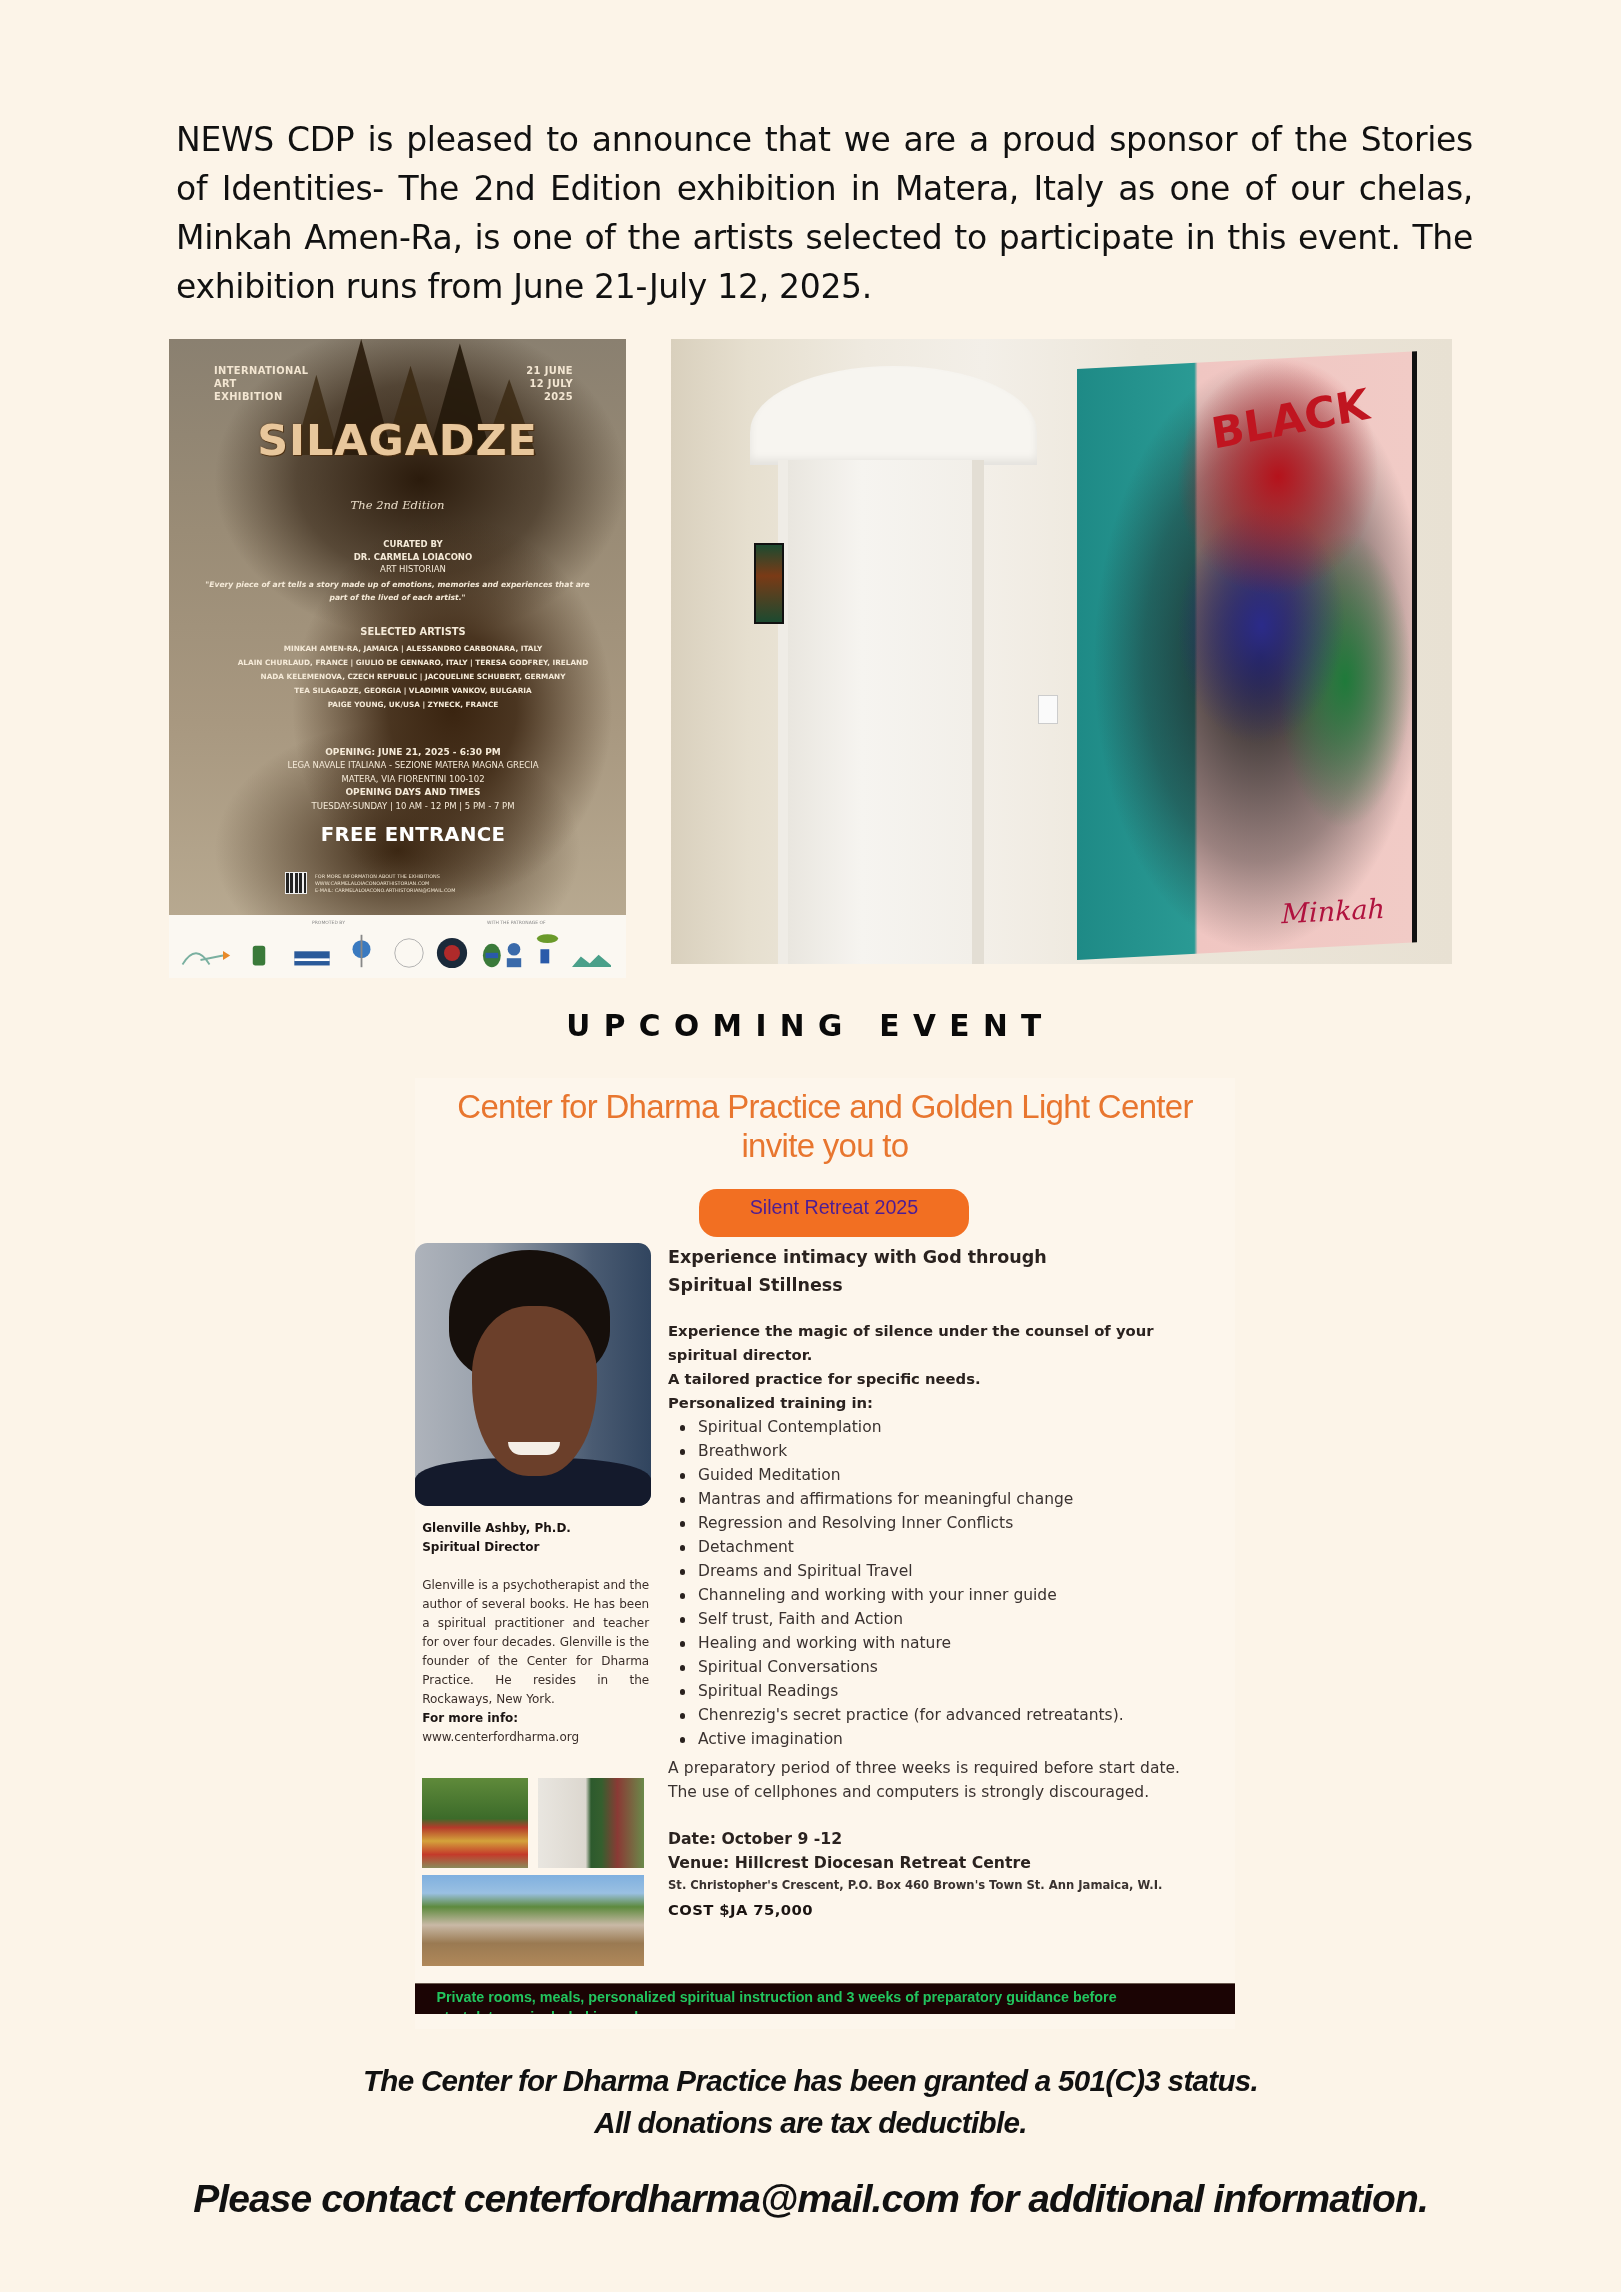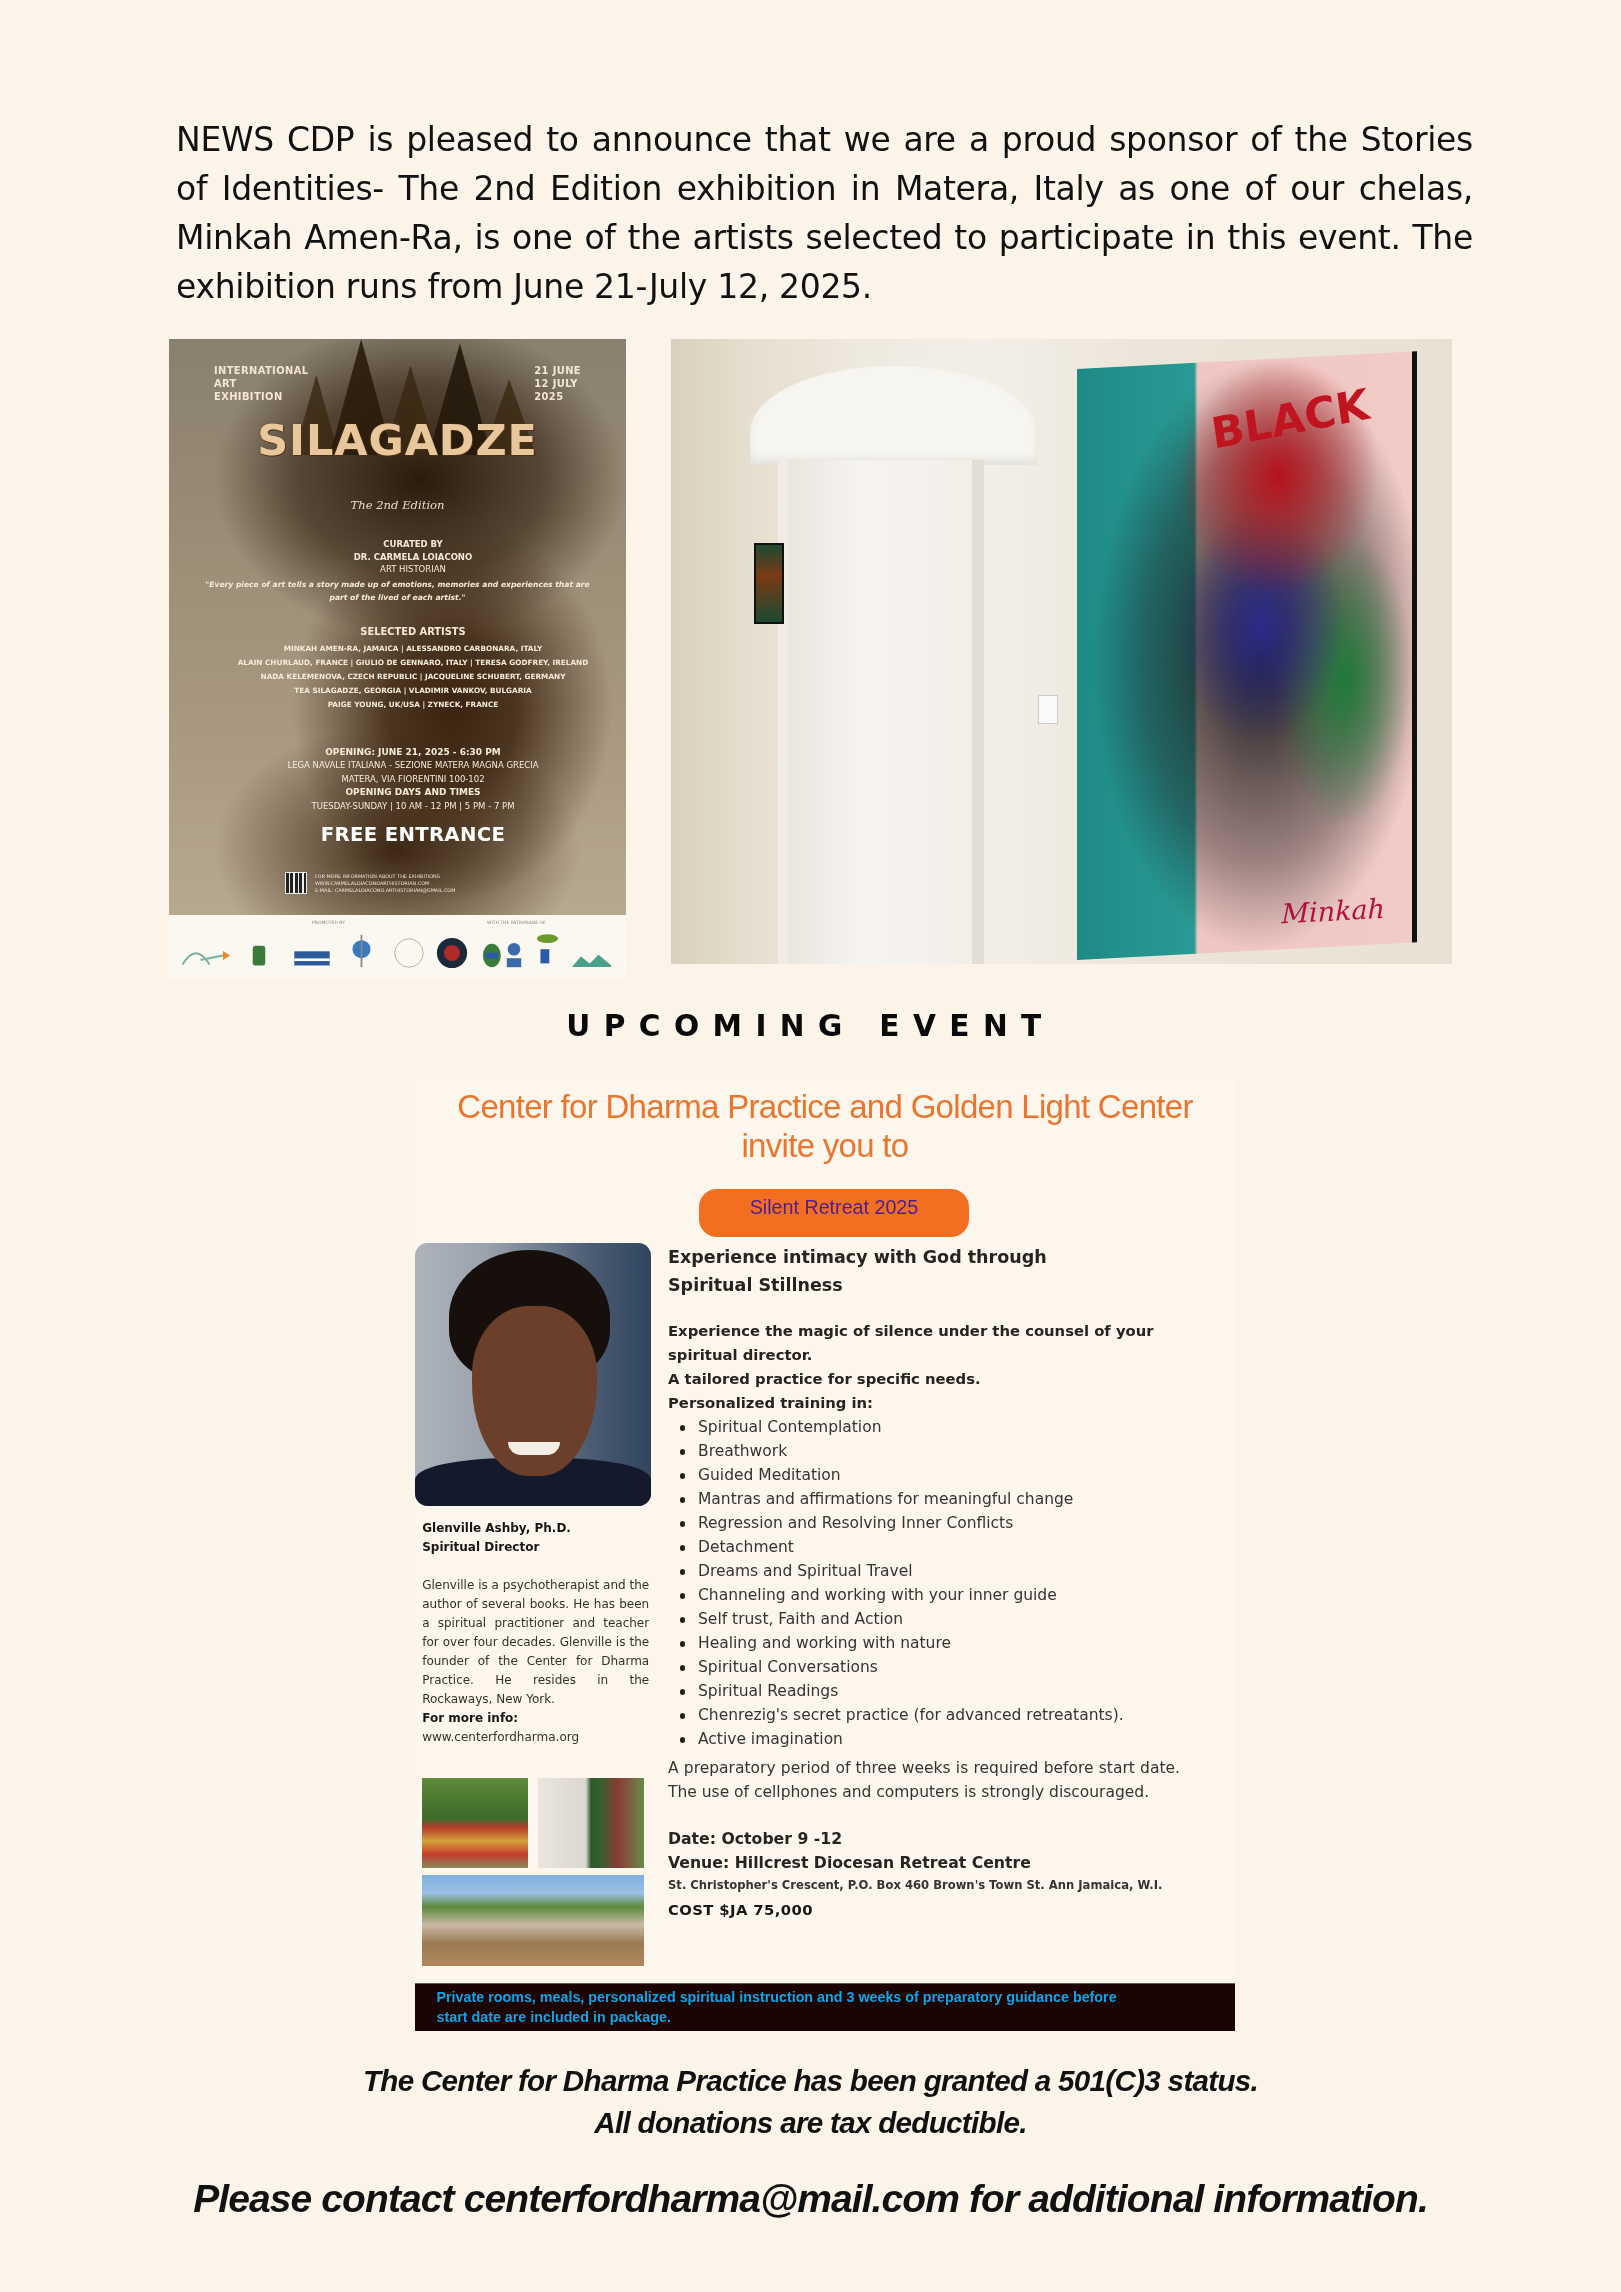--- a/index.html
+++ b/index.html
@@ -23,21 +23,21 @@
     overflow: hidden;
   }
   .poster .trees {
     position: absolute; left: 107px; top: 0px; width: 287px; height: 116px;
   }
   .poster .tl, .poster .tr {
     position: absolute; top: 25px; font-family: "DejaVu Sans", sans-serif; font-weight: bold;
     font-size: 9.9px; line-height: 13px; color: #f3e6d2; letter-spacing: 0.4px;
   }
   .poster .tl { left: 45px; }
-  .poster .tr { right: 45px; }
+  .poster .tr { right: 53px; text-align: right; }
   .poster .title {
     position: absolute; left: 0; right: 0; top: 79px; text-align: center;
     font-family: "DejaVu Sans", sans-serif; font-weight: bold; color: #e8c79c;
     font-size: 43px; line-height: 45px; letter-spacing: 0.9px;
     text-shadow: 0 0 1.8px #5a3a18, 0.9px 0.9px 0 #4a2e12;
   }
   .poster .edition {
     position: absolute; left: 0; right: 0; top: 159px; text-align: center;
     font-family: "DejaVu Serif", serif; font-style: italic; font-size: 11.6px; color: #e9dcc7;
   }
@@ -175,23 +175,23 @@
   }
   .flyer .right .prep {
     margin-top: 5.4px; font-size: 15.5px; line-height: 24px; text-align: justify; color: #3a3230;
     width: 512px;
   }
   .flyer .right .date { margin-top: 23px; font-size: 15.7px; line-height: 24px; font-weight: bold; color: #2a221f; }
   .flyer .right .addr { font-size: 11.6px; line-height: 21.5px; font-weight: bold; color: #3a3230; }
   .flyer .right .cost { font-size: 14.8px; line-height: 25px; font-weight: bold; color: #1b1412; letter-spacing: 0.4px; }
 
   .flyer .banner {
-    position: absolute; left: 0; top: 905px; width: 820px; height: 48px; background: #1b0404;
+    position: absolute; left: 0; top: 905px; width: 820px; height: 31px; background: #1b0404;
     border-top: 0.9px solid #6a5a50;
-    color: #0ea5e9; font-family: "Liberation Sans", sans-serif; font-weight: bold;
+    color: #22c55e; font-family: "Liberation Sans", sans-serif; font-weight: bold;
     font-size: 14.3px; line-height: 20.6px; padding: 2.7px 0 0 21.5px; white-space: nowrap; overflow: hidden;
   }
 
   
   .foot1, .foot2, .foot3 {
     position: absolute; left: 0; width: 1621px; text-align: center;
     font-family: "Liberation Sans", sans-serif; font-style: italic; font-weight: bold; color: #111;
   }
   .foot1 { top: 2064px; font-size: 29.6px; letter-spacing: -0.7px; }
   .foot2 { top: 2106px; font-size: 29.6px; letter-spacing: -0.7px; }

